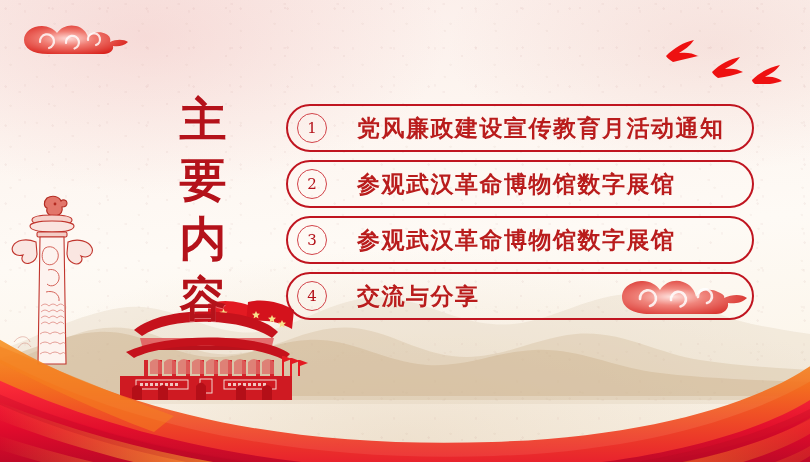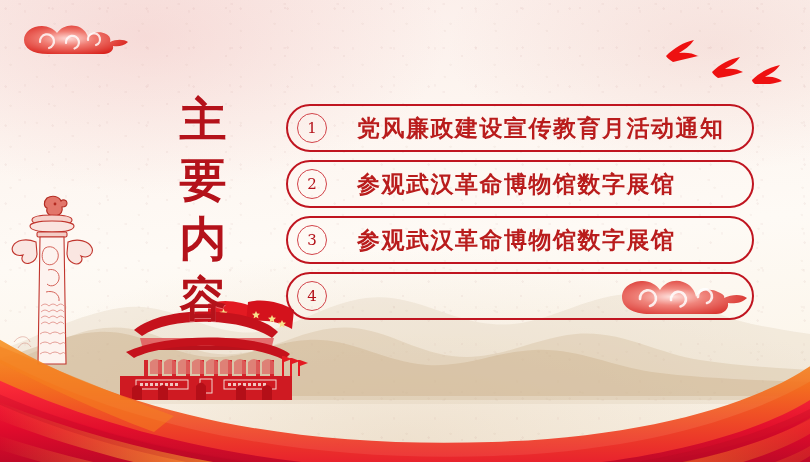--- a/index.html
+++ b/index.html
@@ -450,17 +450,18 @@
       <span class="agenda-text">参观武汉革命博物馆数字展馆</span>
     </div>
 
     <div class="agenda-item">
       <span class="num-circle">3</span>
       <span class="agenda-text">参观武汉革命博物馆数字展馆</span>
     </div>
 
     <div class="agenda-item">
       <span class="num-circle">4</span>
+      <span class="agenda-text">交流与分享</span>
     </div>
 
   </div>
 
 </div>
 
 </body></html>

